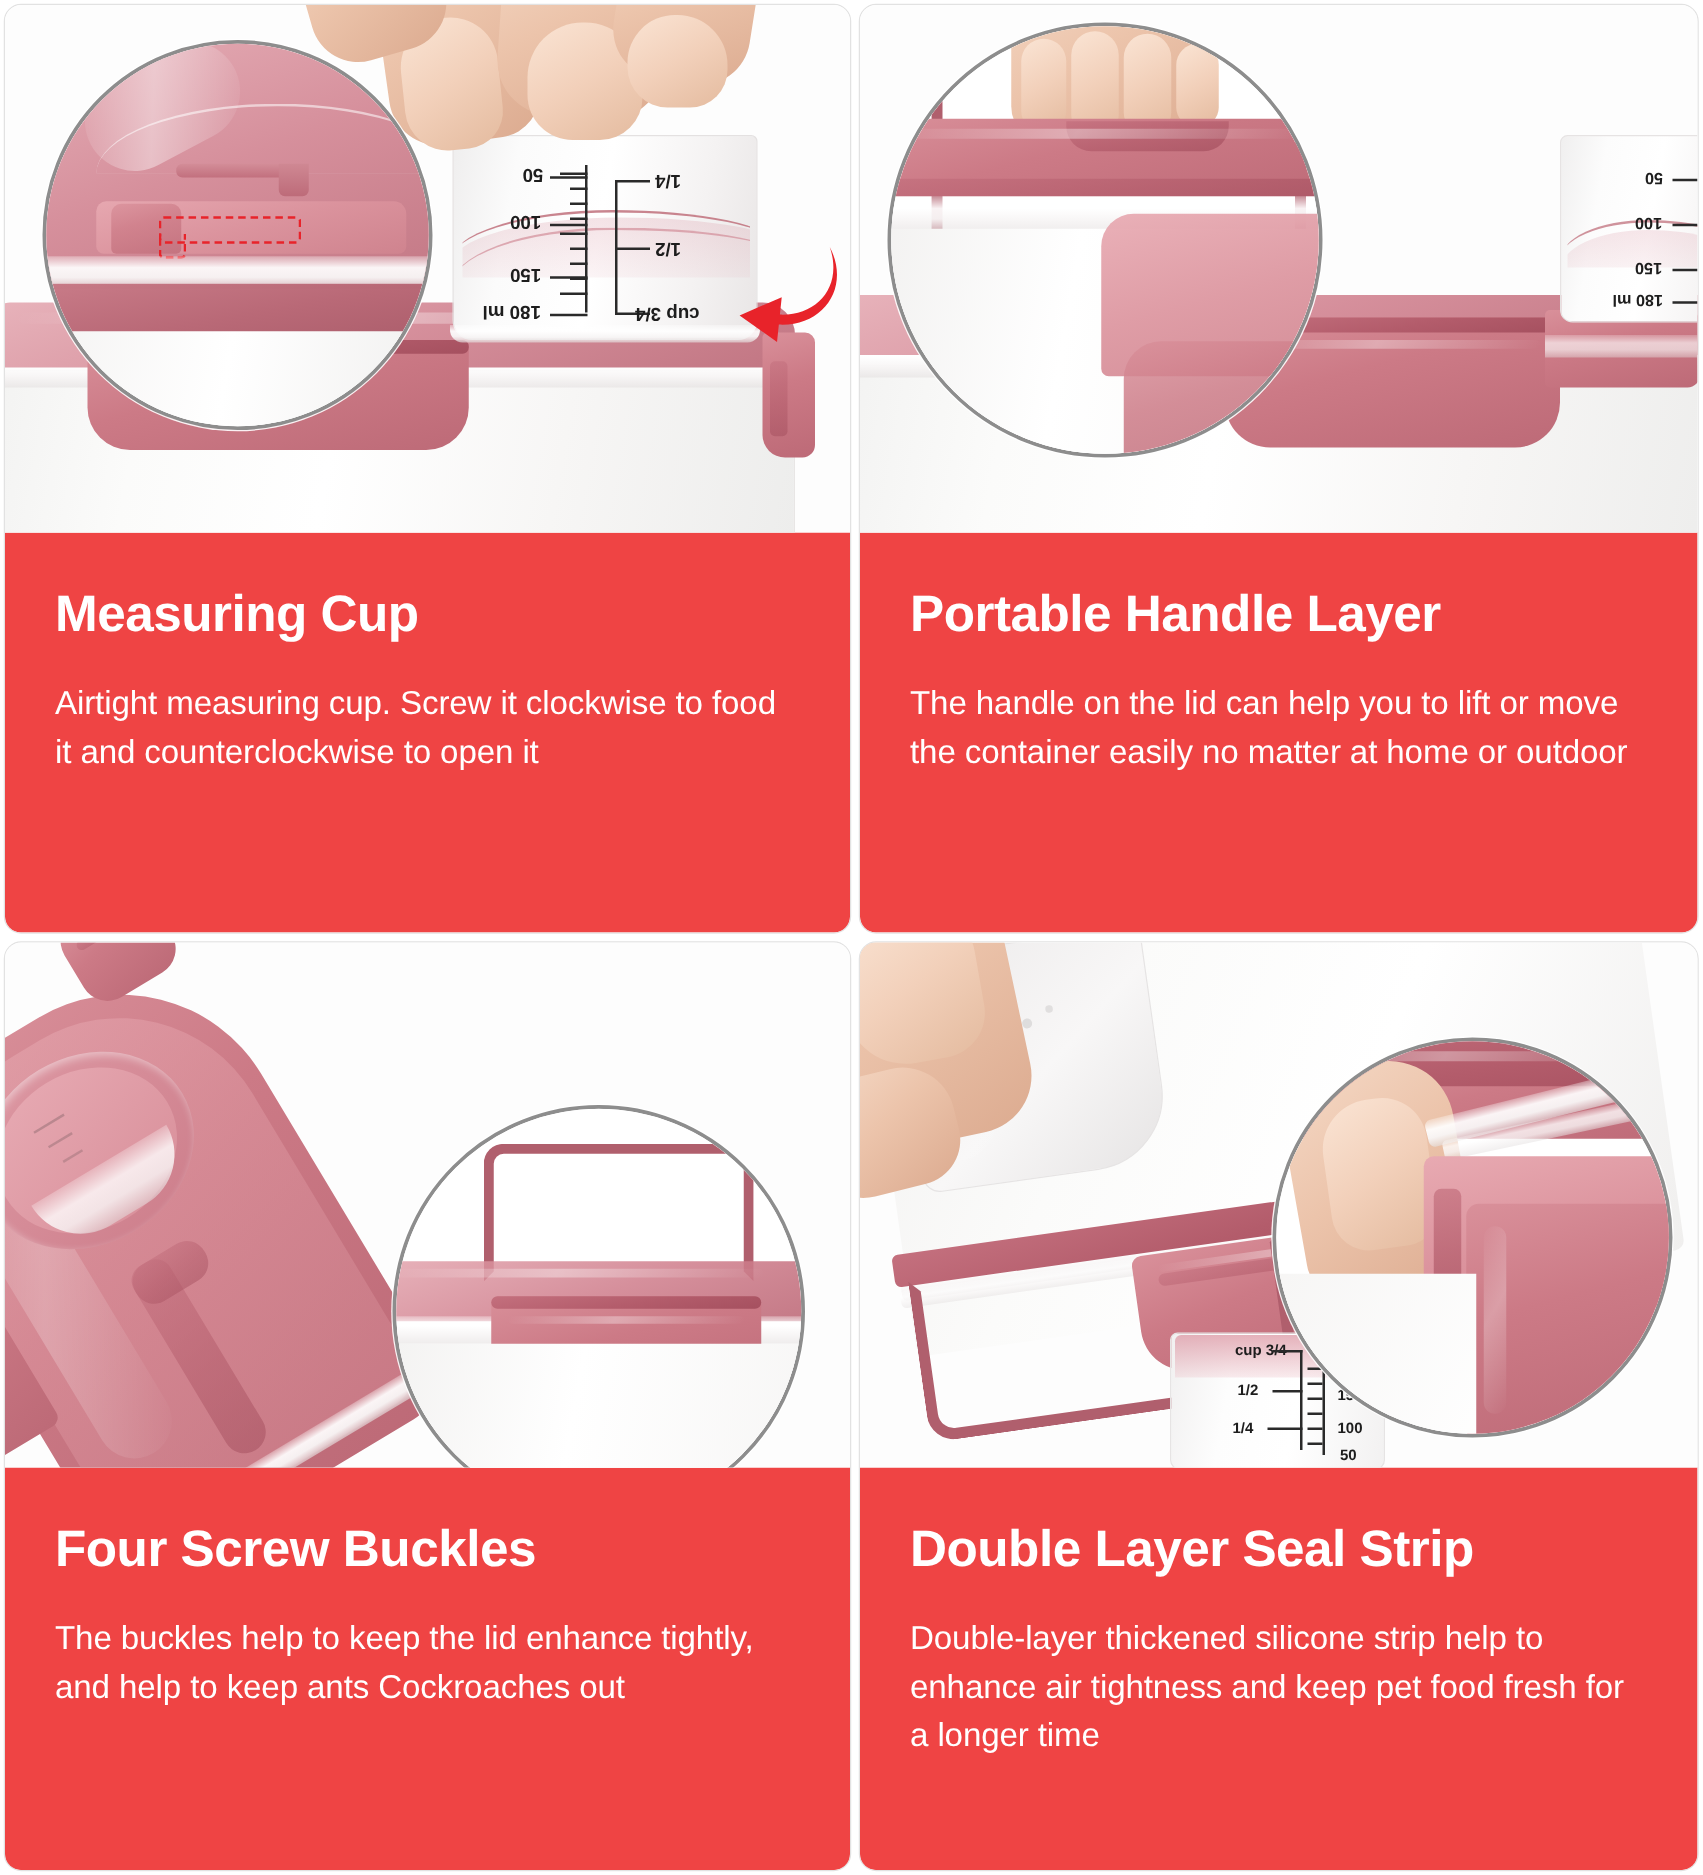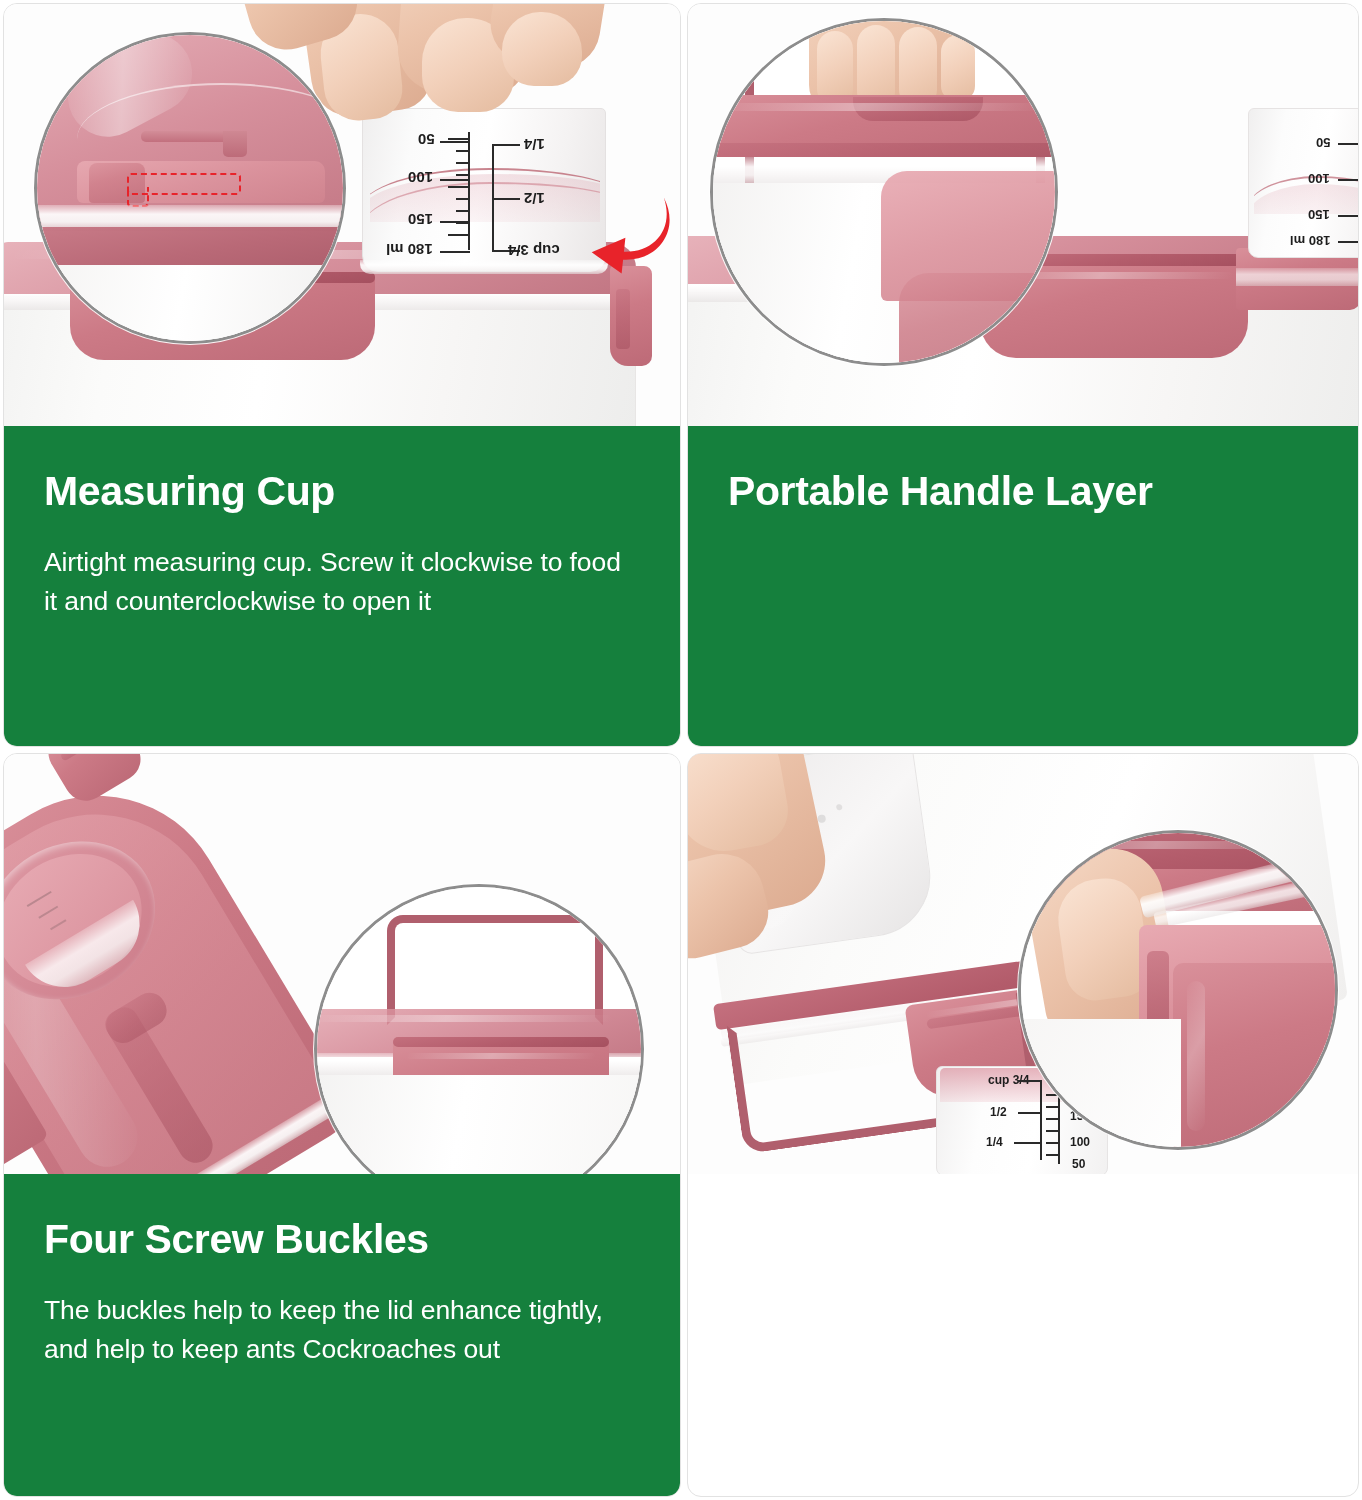--- a/index.html
+++ b/index.html
@@ -41,21 +41,21 @@
     overflow: hidden;
   }
   .card-1 .photo { height: 422px; }
   .card-2 .photo { height: 422px; }
   .card-3 .photo { height: 420px; }
   .card-4 .photo { height: 420px; }
 
   
   .caption {
     flex: 1 1 auto;
-    background: #15803d;
+    background: #ef4444;
     border-radius: 0 0 12px 12px;
     padding: 44px 40px 30px 40px;
     color: #ffffff;
   }
   .caption-title {
     font-size: 41px;
     font-weight: bold;
     letter-spacing: -0.4px;
     line-height: 1.05;
     margin-bottom: 30px;
@@ -346,20 +346,21 @@
                       background:linear-gradient(100deg,#f2f1f0,#ffffff 40%,#f6f5f4);"></div>
 
           <div class="rose-lite" style="left:168px; top:150px; width:212px; height:130px; border-radius:26px 6px 6px 6px; opacity:.92;"></div>
           <div class="rose" style="left:186px; top:252px; width:194px; height:100px; border-radius:30px 6px 6px 6px; opacity:.85;"></div>
         </div>
 
       </div>
     </div>
     <div class="caption">
       <div class="caption-title">Portable Handle Layer</div>
+      <div class="caption-body">The handle on the lid can help you to lift or move the container easily no matter at home or outdoor</div>
     </div>
   </div>
 
   <div class="feature-card card-3">
     <div class="photo">
       <div class="scene">
 
         <div style="position:absolute; left:-30px; top:40px; width:300px; height:430px; transform:rotate(-31deg);">
 
           <div class="rose" style="left:0; top:0; width:300px; height:430px; border-radius:130px 130px 38px 38px;"></div>
@@ -491,15 +492,19 @@
           <div class="rose-dark" style="left:126px; top:118px; width:22px; height:96px; border-radius:6px; opacity:.7;"></div>
           <div class="rose" style="left:152px; top:130px; width:186px; height:190px; border-radius:10px;"></div>
           <div class="shine" style="left:166px; top:148px; width:18px; height:150px; border-radius:9px; opacity:.35;"></div>
 
           <div style="position:absolute; left:-20px; top:186px; width:180px; height:160px;
                       background:linear-gradient(120deg,#f6f5f4,#ffffff);"></div>
         </div>
 
       </div>
     </div>
+    <div class="caption">
+      <div class="caption-title">Double Layer Seal Strip</div>
+      <div class="caption-body">Double-layer thickened silicone strip help to enhance air tightness and keep pet food fresh for a longer time</div>
+    </div>
   </div>
 
 </div>
 
 </body></html>

